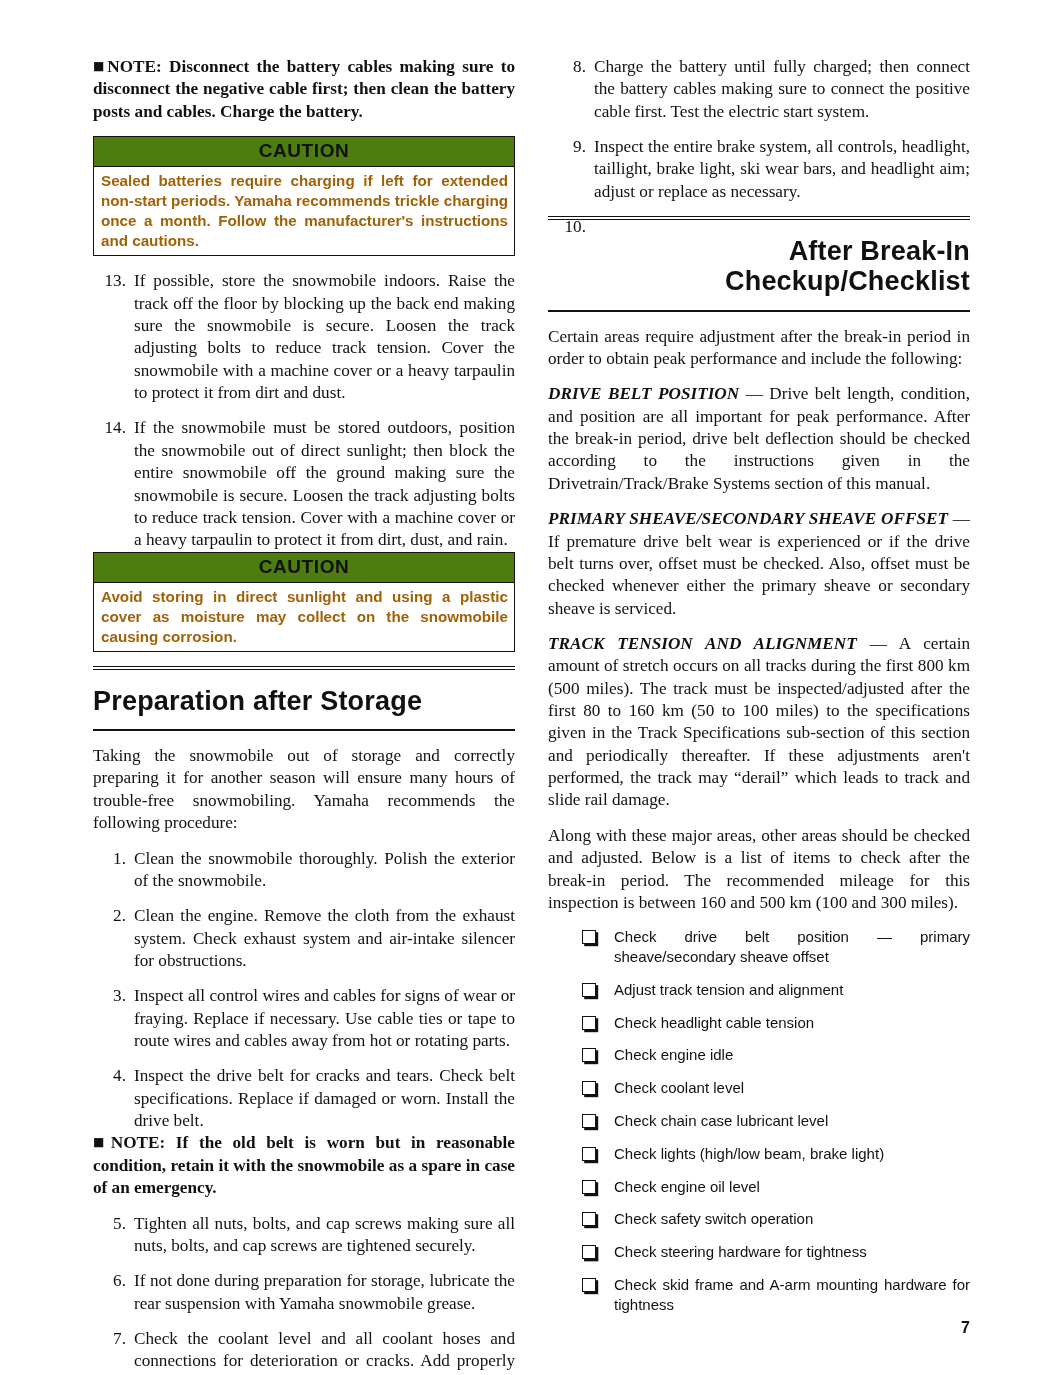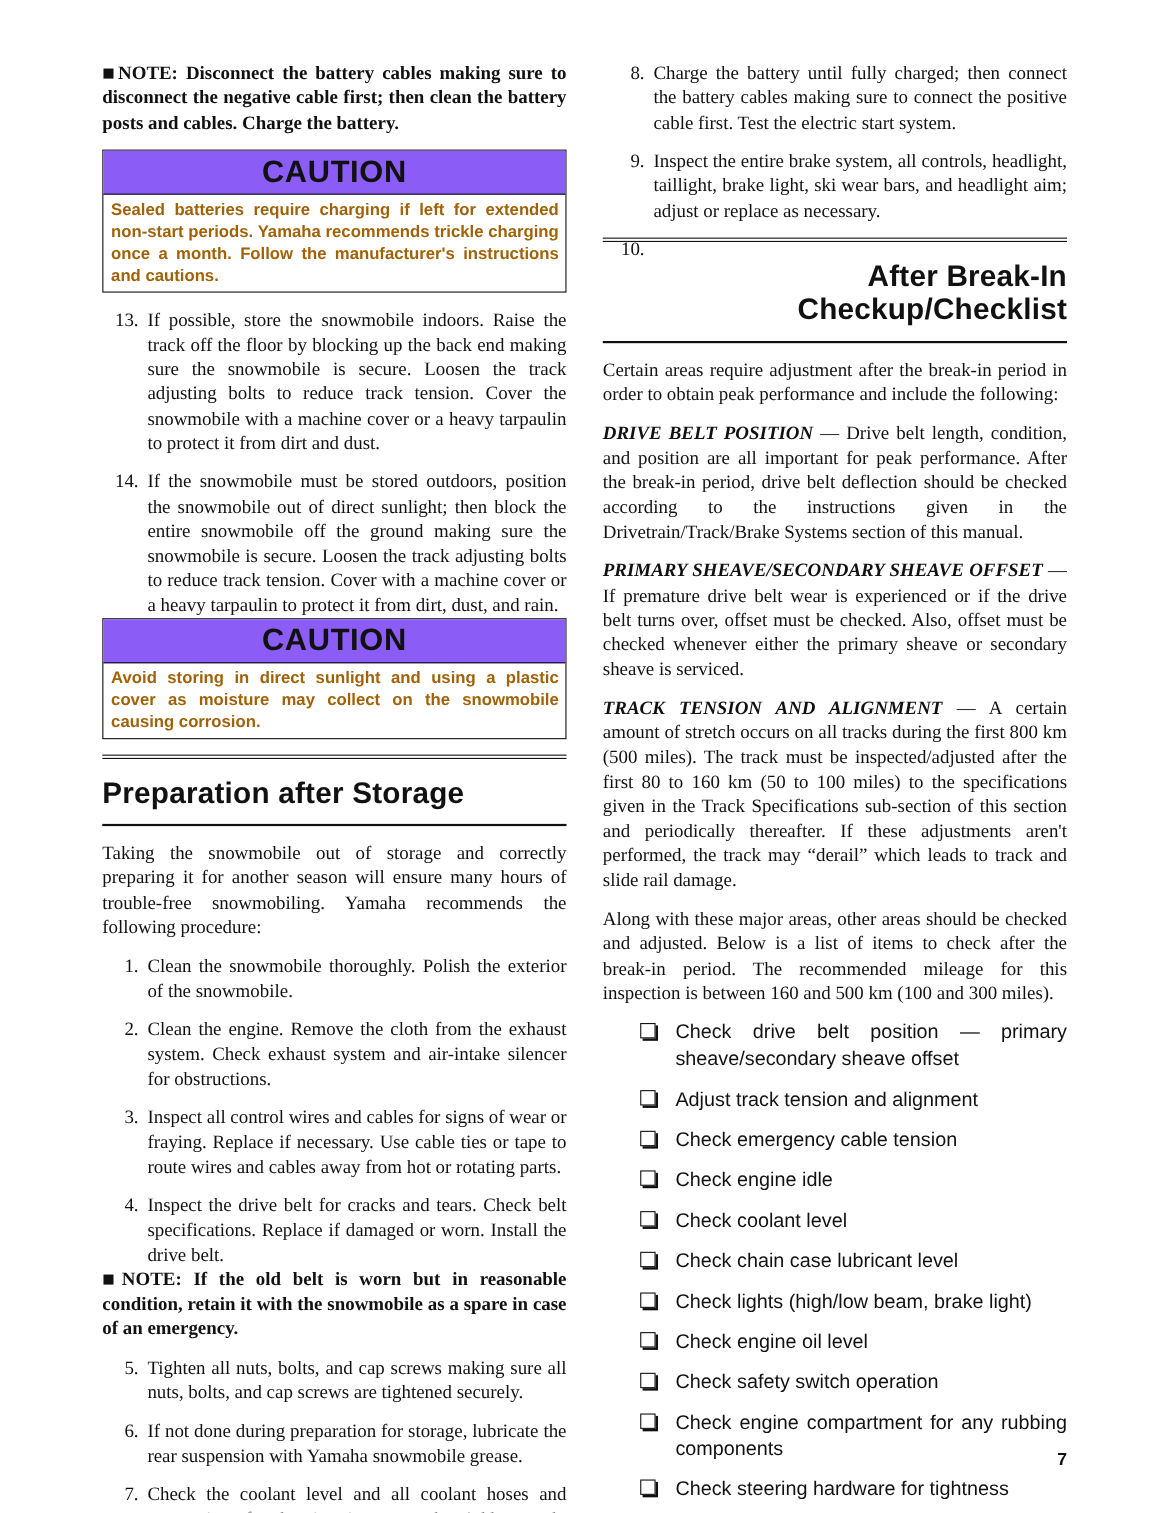--- a/index.html
+++ b/index.html
@@ -88,26 +88,26 @@
   .list-block { margin: 0 0 13px 0; }
 
   
   .caution {
     border: 1.4px solid #111111;
     margin: 0 0 14px 0;
     background: #ffffff;
     box-sizing: border-box;
   }
   .caution-title {
-    background: #8b5cf6;
+    background: #4d7c0f;
     border-bottom: 1.4px solid #111111;
     text-align: center;
     font-family: "Liberation Sans", sans-serif;
     font-weight: bold;
-    font-size: 28px;
+    font-size: 19px;
     letter-spacing: 0.6px;
     padding: 3px 0 4px 0;
     color: #111111;
   }
   .caution-body {
     font-family: "Liberation Sans", sans-serif;
     font-weight: bold;
     font-size: 15.2px;
     line-height: 1.32;
     padding: 4px 6px 4px 7px;
@@ -145,21 +145,21 @@
   ul.checklist {
     list-style: none;
     margin: 12px 0 0 0;
     padding: 0 0 0 34px;
   }
   ul.checklist > li {
     position: relative;
     padding-left: 32px;
     margin-bottom: 13px;
     font-family: "Liberation Sans", sans-serif;
-    font-size: 18px;
+    font-size: 15px;
     line-height: 1.32;
     text-align: justify;
     text-justify: inter-word;
     color: #111111;
   }
   ul.checklist > li:last-child { margin-bottom: 0; }
   .cbox {
     position: absolute;
     left: 0;
     top: 3px;
@@ -250,28 +250,28 @@
 
     <p class="para"><span class="lead">PRIMARY SHEAVE/SECONDARY SHEAVE OFFSET</span><span> — If premature drive belt wear is experienced or if the drive belt turns over, offset must be checked. Also, offset must be checked whenever either the primary sheave or secondary sheave is serviced.</span></p>
 
     <p class="para"><span class="lead">TRACK TENSION AND ALIGNMENT</span><span> — A certain amount of stretch occurs on all tracks during the first 800 km (500 miles). The track must be inspected/adjusted after the first 80 to 160 km (50 to 100 miles) to the specifications given in the Track Specifications sub-section of this section and periodically thereafter. If these adjustments aren't performed, the track may “derail” which leads to track and slide rail damage.</span></p>
 
     <p class="para">Along with these major areas, other areas should be checked and adjusted. Below is a list of items to check after the break-in period. The recommended mileage for this inspection is between 160 and 500 km (100 and 300 miles).</p>
 
     <ul class="checklist">
       <li><span class="cbox"></span><span>Check drive belt position — primary sheave/secondary sheave offset</span></li>
       <li><span class="cbox"></span><span>Adjust track tension and alignment</span></li>
-      <li><span class="cbox"></span><span>Check emergency cable tension</span></li>
+      <li><span class="cbox"></span><span>Check headlight cable tension</span></li>
       <li><span class="cbox"></span><span>Check engine idle</span></li>
       <li><span class="cbox"></span><span>Check coolant level</span></li>
       <li><span class="cbox"></span><span>Check chain case lubricant level</span></li>
       <li><span class="cbox"></span><span>Check lights (high/low beam, brake light)</span></li>
       <li><span class="cbox"></span><span>Check engine oil level</span></li>
       <li><span class="cbox"></span><span>Check safety switch operation</span></li>
-      <li><span class="cbox"></span><span>Check engine compartment for any rubbing components</span></li>
+      <li><span class="cbox"></span></li>
       <li><span class="cbox"></span><span>Check steering hardware for tightness</span></li>
       <li><span class="cbox"></span><span>Check skid frame and A-arm mounting hardware for tightness</span></li>
 
     </ul>
 
   </div>
 
   <div class="page-num">7</div>
 
 </div>

